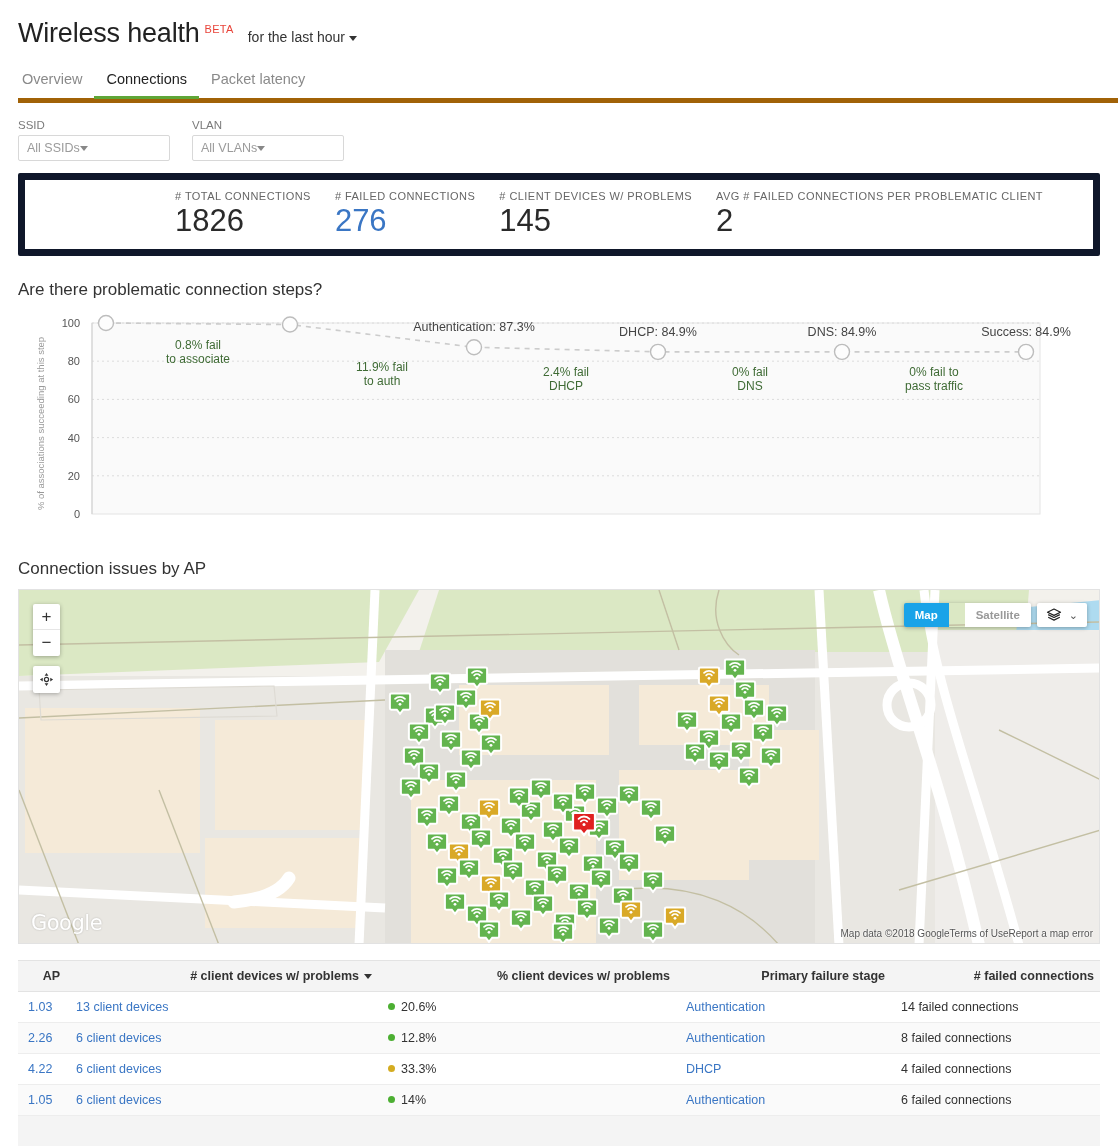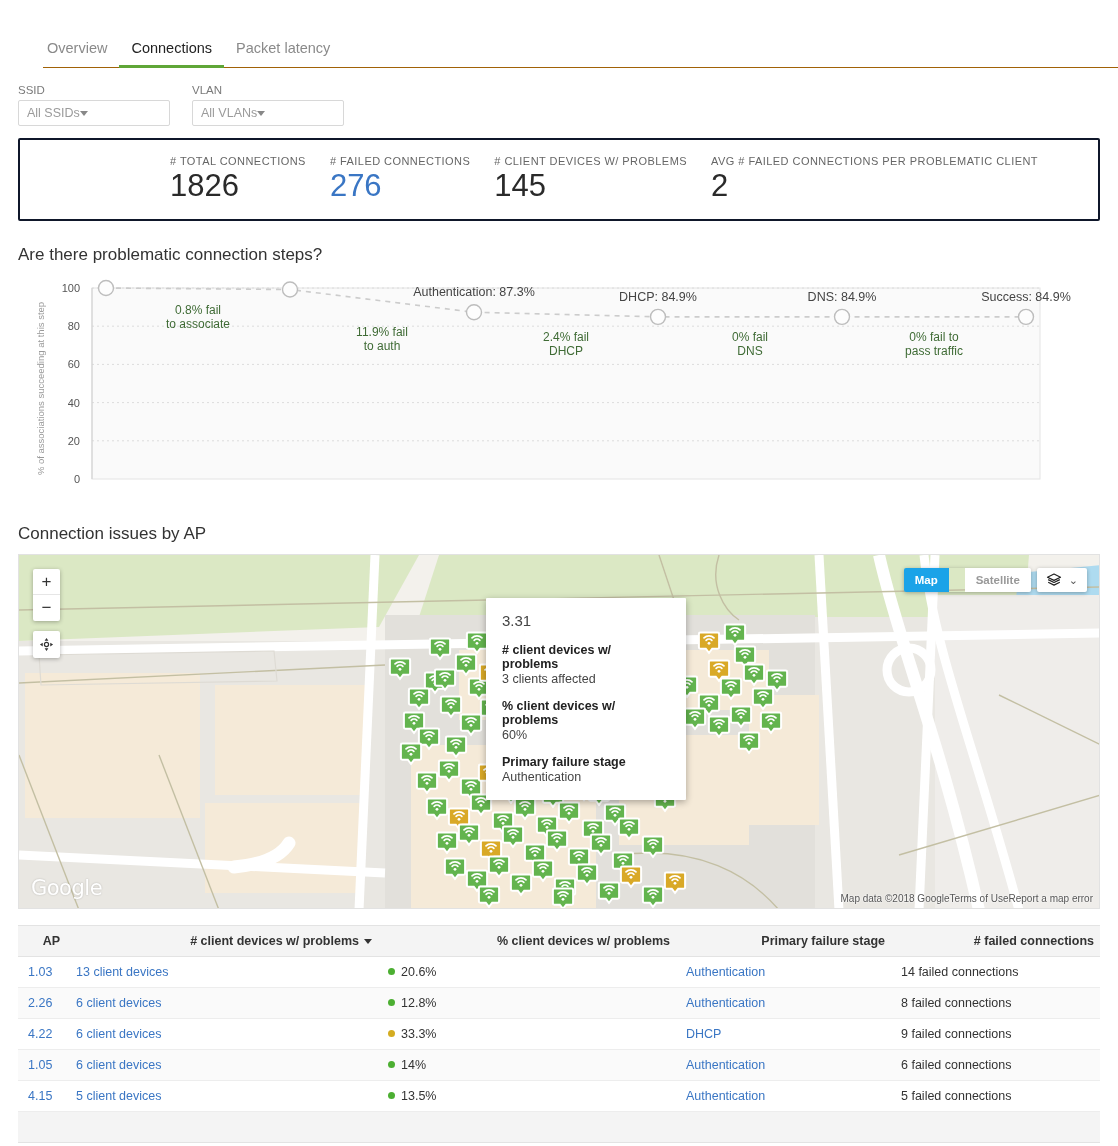--- a/index.html
+++ b/index.html
@@ -44,23 +44,22 @@
     border-right: 4px solid transparent;
     border-top: 5px solid #333;
     margin-left: 4px;
     vertical-align: middle;
   }
 
   
   .tabs {
     margin-top: 16px;
     display: flex;
-    border-bottom: 1px solid #a16207;
+    border-bottom: 5px solid #a16207;
     padding-left: 0;
-    margin-left: 25px;
   }
   .tab {
     font-size: 14.5px;
     padding: 6px 12px 9px 12px;
     color: #8a8a8a;
     cursor: pointer;
     border-bottom: 3px solid transparent;
     margin-bottom: -1px;
   }
   .tab:first-child { padding-left: 4px; }
@@ -95,21 +94,21 @@
   .select-box .caret {
     width: 0; height: 0;
     border-left: 4.5px solid transparent;
     border-right: 4.5px solid transparent;
     border-top: 5px solid #888;
   }
 
   
   .kpi-panel {
     margin: 12px 18px 3px 18px;
-    border: 2px solid #0f172a;
+    border: 7px solid #0f172a;
     border-radius: 2px;
     height: 83px;
     display: flex;
     align-items: center;
     padding-left: 150px;
     gap: 24px;
   }
   .kpi { display: flex; flex-direction: column; }
   .kpi-label {
     font-size: 11px;
@@ -310,20 +309,27 @@
     display: flex;
     align-items: center;
     justify-content: space-between;
     padding: 0 8px 0 10px;
   }
 </style>
 </head>
 <body>
 
 <div class="page-head">
+  <div class="title-row">
+    <span class="page-title">Wireless health</span>
+    <span class="beta-badge">BETA</span>
+    <span class="time-range">
+      <span>for the last hour</span><span class="caret-down"></span>
+    </span>
+  </div>
 
   <div class="tabs">
     <div class="tab">Overview</div>
     <div class="tab active">Connections</div>
     <div class="tab">Packet latency</div>
   </div>
 </div>
 
 <div class="filters">
   <div class="filter-group">
@@ -956,29 +962,20 @@
     <div class="map-layers-btn">
       <svg width="16" height="16" viewBox="0 0 16 16">
         <path d="M8 2 L14.5 5.2 L8 8.4 L1.5 5.2 Z" fill="none" stroke="#222" stroke-width="1.2" stroke-linejoin="round"></path>
         <path d="M2.2 7.6 L8 10.5 L13.8 7.6" fill="none" stroke="#222" stroke-width="1.2" stroke-linejoin="round"></path>
         <path d="M2.2 10.2 L8 13.1 L13.8 10.2" fill="none" stroke="#222" stroke-width="1.2" stroke-linejoin="round"></path>
       </svg>
       <span style="color:#555;font-size:11px;">⌄</span>
     </div>
   </div>
 
-  <div class="info-popup">
-    <div class="ip-title">3.31</div>
-    <div class="ip-k"># client devices w/ problems</div>
-    <div class="ip-v">3 clients affected</div>
-    <div class="ip-k">% client devices w/ problems</div>
-    <div class="ip-v">60%</div>
-    <div class="ip-k">Primary failure stage</div>
-    <div class="ip-v last">Authentication</div>
-  </div>
 
   <div class="google-logo">Google</div>
 
   <div class="map-attrib">
     <span>Map data ©2018 Google</span>
     <span>Terms of Use</span>
     <span>Report a map error</span>
   </div>
 </div>
 
@@ -1008,36 +1005,29 @@
           <td class="col-num"><span class="lnk">6 client devices</span></td>
           <td class="col-pct"><span class="dot" style="background: rgb(76, 175, 50);"></span><span>12.8%</span></td>
           <td class="col-stage"><span class="lnk">Authentication</span></td>
           <td>8 failed connections</td>
         </tr>
         <tr>
           <td class="col-ap"><span class="lnk">4.22</span></td>
           <td class="col-num"><span class="lnk">6 client devices</span></td>
           <td class="col-pct"><span class="dot" style="background: rgb(212, 172, 33);"></span><span>33.3%</span></td>
           <td class="col-stage"><span class="lnk">DHCP</span></td>
-          <td>9 failed connections</td>
+          <td>4 failed connections</td>
         </tr>
         <tr>
           <td class="col-ap"><span class="lnk">1.05</span></td>
           <td class="col-num"><span class="lnk">6 client devices</span></td>
           <td class="col-pct"><span class="dot" style="background: rgb(76, 175, 50);"></span><span>14%</span></td>
           <td class="col-stage"><span class="lnk">Authentication</span></td>
           <td>6 failed connections</td>
         </tr>
-        <tr>
-          <td class="col-ap"><span class="lnk">4.15</span></td>
-          <td class="col-num"><span class="lnk">5 client devices</span></td>
-          <td class="col-pct"><span class="dot" style="background: rgb(76, 175, 50);"></span><span>13.5%</span></td>
-          <td class="col-stage"><span class="lnk">Authentication</span></td>
-          <td>5 failed connections</td>
-        </tr>
       </tbody>
   </table>
 
   <div class="table-foot">
     
     
   </div>
 </div>
 
 </body></html>

